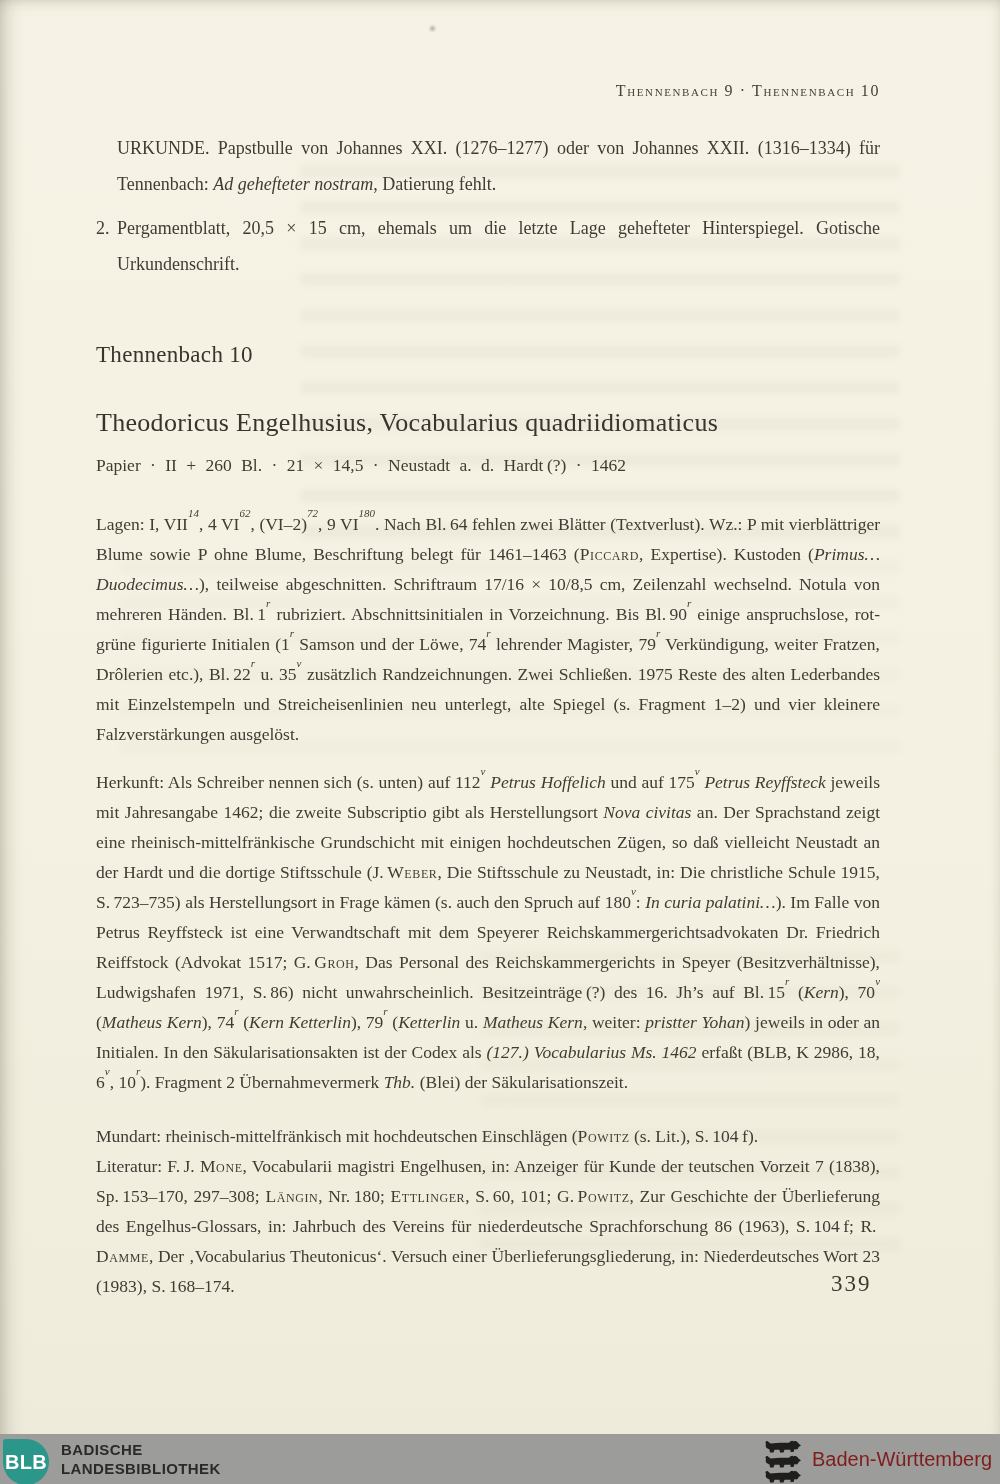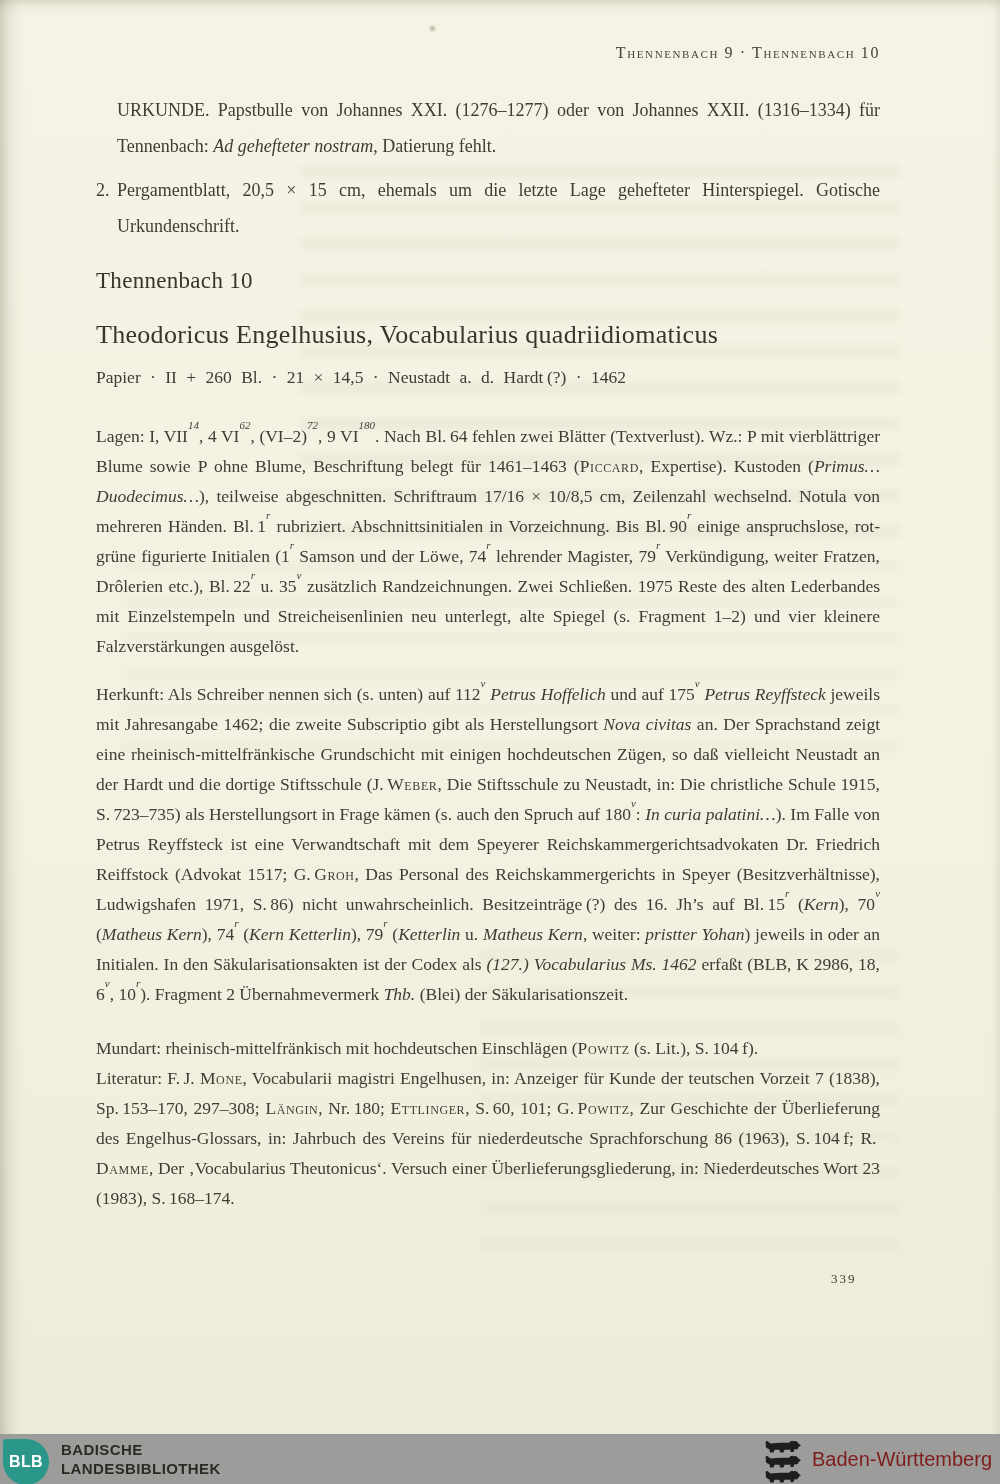--- a/index.html
+++ b/index.html
@@ -22,65 +22,65 @@
   }
   .bleed.b1 { left:300px; top:165px;  width:600px; height:380px; opacity:.55; }
   .bleed.b2 { left:120px; top:560px;  width:780px; height:200px; opacity:.28; }
   .bleed.b3 { left:480px; top:950px;  width:420px; height:310px; opacity:.33; }
   .speck { position:absolute; left:430px; top:26px; width:5px; height:5px; border-radius:50%;
            background:rgba(130,122,95,.5); filter:blur(1px); }
 
   .content { position:relative; margin-left:96px; width:784px; }
 
   .runhead {
-    padding-top:44px;
+    padding-top:82px;
     text-align:right;
     font-size:16px;
     font-variant:small-caps;
     letter-spacing:1.6px;
     color:#45423a;
   }
 
   .preblock { margin-left:21px; width:763px; font-size:18px; line-height:36px; text-align:justify; }
   .preblock .para { margin-top:8px; }
   .preblock .para.first { margin-top:30px; }
   .hang { position:relative; }
   .item-no { position:absolute; left:-21px; top:0; }
 
-  .entry-heading { margin-top:24px; font-size:23px; font-weight:normal; color:#38352c; letter-spacing:.3px; }
-  .entry-title   { margin-top:26px; font-size:26px; font-weight:normal; color:#38352c; letter-spacing:.3px; }
+  .entry-heading { margin-top:60px; font-size:23px; font-weight:normal; color:#38352c; letter-spacing:.3px; }
+  .entry-title   { margin-top:40px; font-size:26px; font-weight:normal; color:#38352c; letter-spacing:.3px; }
   .entry-physical{ margin-top:17px; font-size:17.5px; word-spacing:5px; }
 
   .body-para { font-size:17.5px; line-height:30px; text-align:justify; }
   .p-lagen    { margin-top:33px; }
   .p-herkunft { margin-top:18px; }
   .p-mundart  { margin-top:24px; text-align:left; }
   .p-literatur{ }
 
   .body-para i, .preblock i { font-style:italic; }
   sup { font-size:11px; line-height:0; position:relative; top:-6px;font-style:italic; }
   .sc { font-variant:small-caps; letter-spacing:.6px; }
 
   .pagenum {
     position:absolute; top:1271px; left:831px;
-    font-size:13px; letter-spacing:2px; color:#3b382f;
+    font-size:23px; letter-spacing:2px; color:#3b382f;
   }
 
   .footerbar {
     position:absolute; left:0; bottom:0; width:1000px; height:50px;
     background:#9c9c9a;
     display:flex; align-items:center;
     font-family:"Liberation Sans", sans-serif;
   }
   .blb-badge {
     width:46px; height:46px; margin-left:3px; margin-top:6px;
     background:#2b968a;
     border-radius:3px 50% 50% 50%;
     display:flex; align-items:center; justify-content:center;
-    color:#fff; font-weight:bold; font-size:16px; letter-spacing:.3px;
+    color:#fff; font-weight:bold; font-size:20px; letter-spacing:.3px;
     flex:0 0 auto;
   }
   .lib-name {
     margin-left:12px;
     font-weight:bold; font-size:15px; line-height:19px;
     color:#2c2a26; letter-spacing:.4px;
   }
   .footer-right {
     position:absolute; right:8px; top:0; height:50px;
     display:flex; align-items:center;

